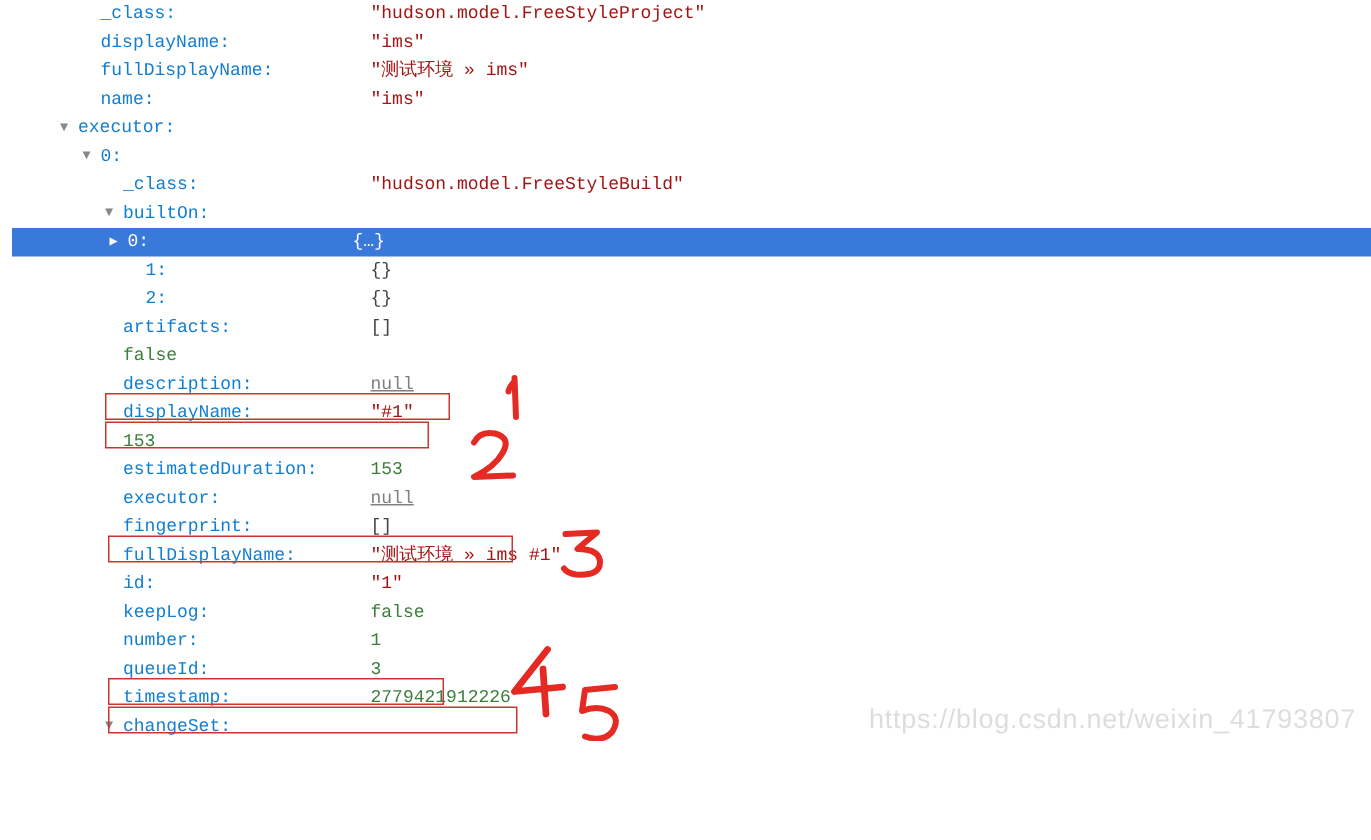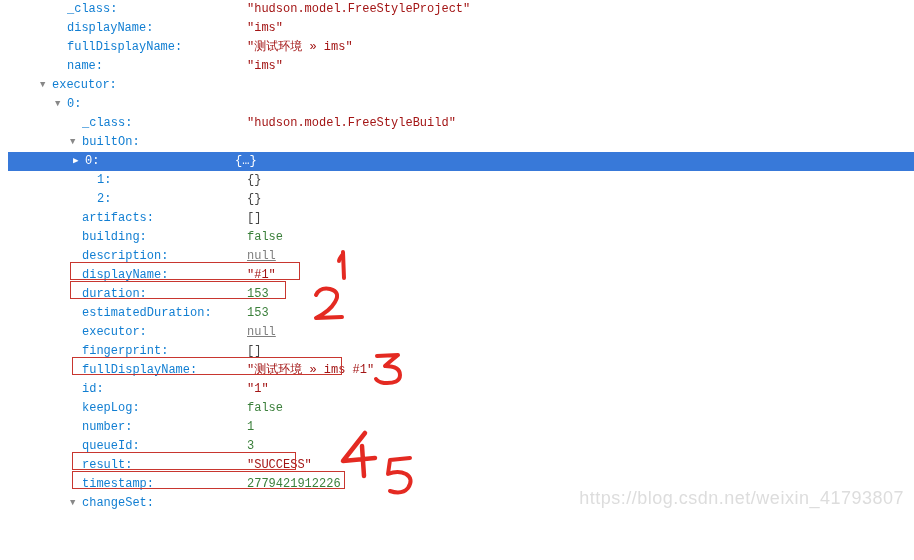--- a/index.html
+++ b/index.html
@@ -92,33 +92,32 @@
     <div class="row i1"><span class="tri"></span><span class="key key-col" style="--kw: 180px;">fullDisplayName:</span><span class="val-str">"测试环境 » ims"</span></div>
     <div class="row i1"><span class="tri"></span><span class="key key-col" style="--kw: 180px;">name:</span><span class="val-str">"ims"</span></div>
     <div class="row i0"><span class="tri">▼</span><span class="key key-col" style="--kw: 180px;">executor:</span></div>
     <div class="row i1"><span class="tri">▼</span><span class="key key-col" style="--kw: 180px;">0:</span></div>
     <div class="row i2"><span class="tri"></span><span class="key key-col" style="--kw: 165px;">_class:</span><span class="val-str">"hudson.model.FreeStyleBuild"</span></div>
     <div class="row i2"><span class="tri">▼</span><span class="key key-col" style="--kw: 165px;">builtOn:</span></div>
     <div class="row i3 highlight"><span class="tri-right">▶</span><span class="key key-col" style="--kw: 150px;">0:</span><span class="val-obj">{…}</span></div>
     <div class="row i3"><span class="tri"></span><span class="key key-col" style="--kw: 150px;">1:</span><span class="val-sym">{}</span></div>
     <div class="row i3"><span class="tri"></span><span class="key key-col" style="--kw: 150px;">2:</span><span class="val-sym">{}</span></div>
     <div class="row i2"><span class="tri"></span><span class="key key-col" style="--kw: 165px;">artifacts:</span><span class="val-sym">[]</span></div>
-    <div class="row i2"><span class="tri"></span><span class="key key-col" style="--kw: 165px;">building:</span><span class="val-bool">false</span></div>
+    <div class="row i2"><span class="tri"></span><span class="val-bool">false</span></div>
     <div class="row i2"><span class="tri"></span><span class="key key-col" style="--kw: 165px;">description:</span><span class="val-null">null</span></div>
     <div class="row i2"><span class="tri"></span><span class="key key-col" style="--kw: 165px;">displayName:</span><span class="val-str">"#1"</span></div>
-    <div class="row i2"><span class="tri"></span><span class="key key-col" style="--kw: 165px;">duration:</span><span class="val-num">153</span></div>
+    <div class="row i2"><span class="tri"></span><span class="val-num">153</span></div>
     <div class="row i2"><span class="tri"></span><span class="key key-col" style="--kw: 165px;">estimatedDuration:</span><span class="val-num">153</span></div>
     <div class="row i2"><span class="tri"></span><span class="key key-col" style="--kw: 165px;">executor:</span><span class="val-null">null</span></div>
     <div class="row i2"><span class="tri"></span><span class="key key-col" style="--kw: 165px;">fingerprint:</span><span class="val-sym">[]</span></div>
     <div class="row i2"><span class="tri"></span><span class="key key-col" style="--kw: 165px;">fullDisplayName:</span><span class="val-str">"测试环境 » ims #1"</span></div>
     <div class="row i2"><span class="tri"></span><span class="key key-col" style="--kw: 165px;">id:</span><span class="val-str">"1"</span></div>
     <div class="row i2"><span class="tri"></span><span class="key key-col" style="--kw: 165px;">keepLog:</span><span class="val-bool">false</span></div>
     <div class="row i2"><span class="tri"></span><span class="key key-col" style="--kw: 165px;">number:</span><span class="val-num">1</span></div>
     <div class="row i2"><span class="tri"></span><span class="key key-col" style="--kw: 165px;">queueId:</span><span class="val-num">3</span></div>
-    <div class="row i2"><span class="tri"></span><span class="key key-col" style="--kw: 165px;">result:</span><span class="val-str">"SUCCESS"</span></div>
     <div class="row i2"><span class="tri"></span><span class="key key-col" style="--kw: 165px;">timestamp:</span><span class="val-num">2779421912226</span></div>
     <div class="row i2"><span class="tri">▼</span><span class="key key-col" style="--kw: 165px;">changeSet:</span></div>
   </div>
 
 <div class="redbox" style="left:70px; top:262px; width:230px; height:18px;"></div>
 <div class="redbox" style="left:70px; top:281px; width:216px; height:18px;"></div>
 <div class="redbox" style="left:72px; top:357px; width:270px; height:18px;"></div>
 <div class="redbox" style="left:72px; top:452px; width:224px; height:18px;"></div>
 <div class="redbox" style="left:72px; top:471px; width:273px; height:18px;"></div>
 

